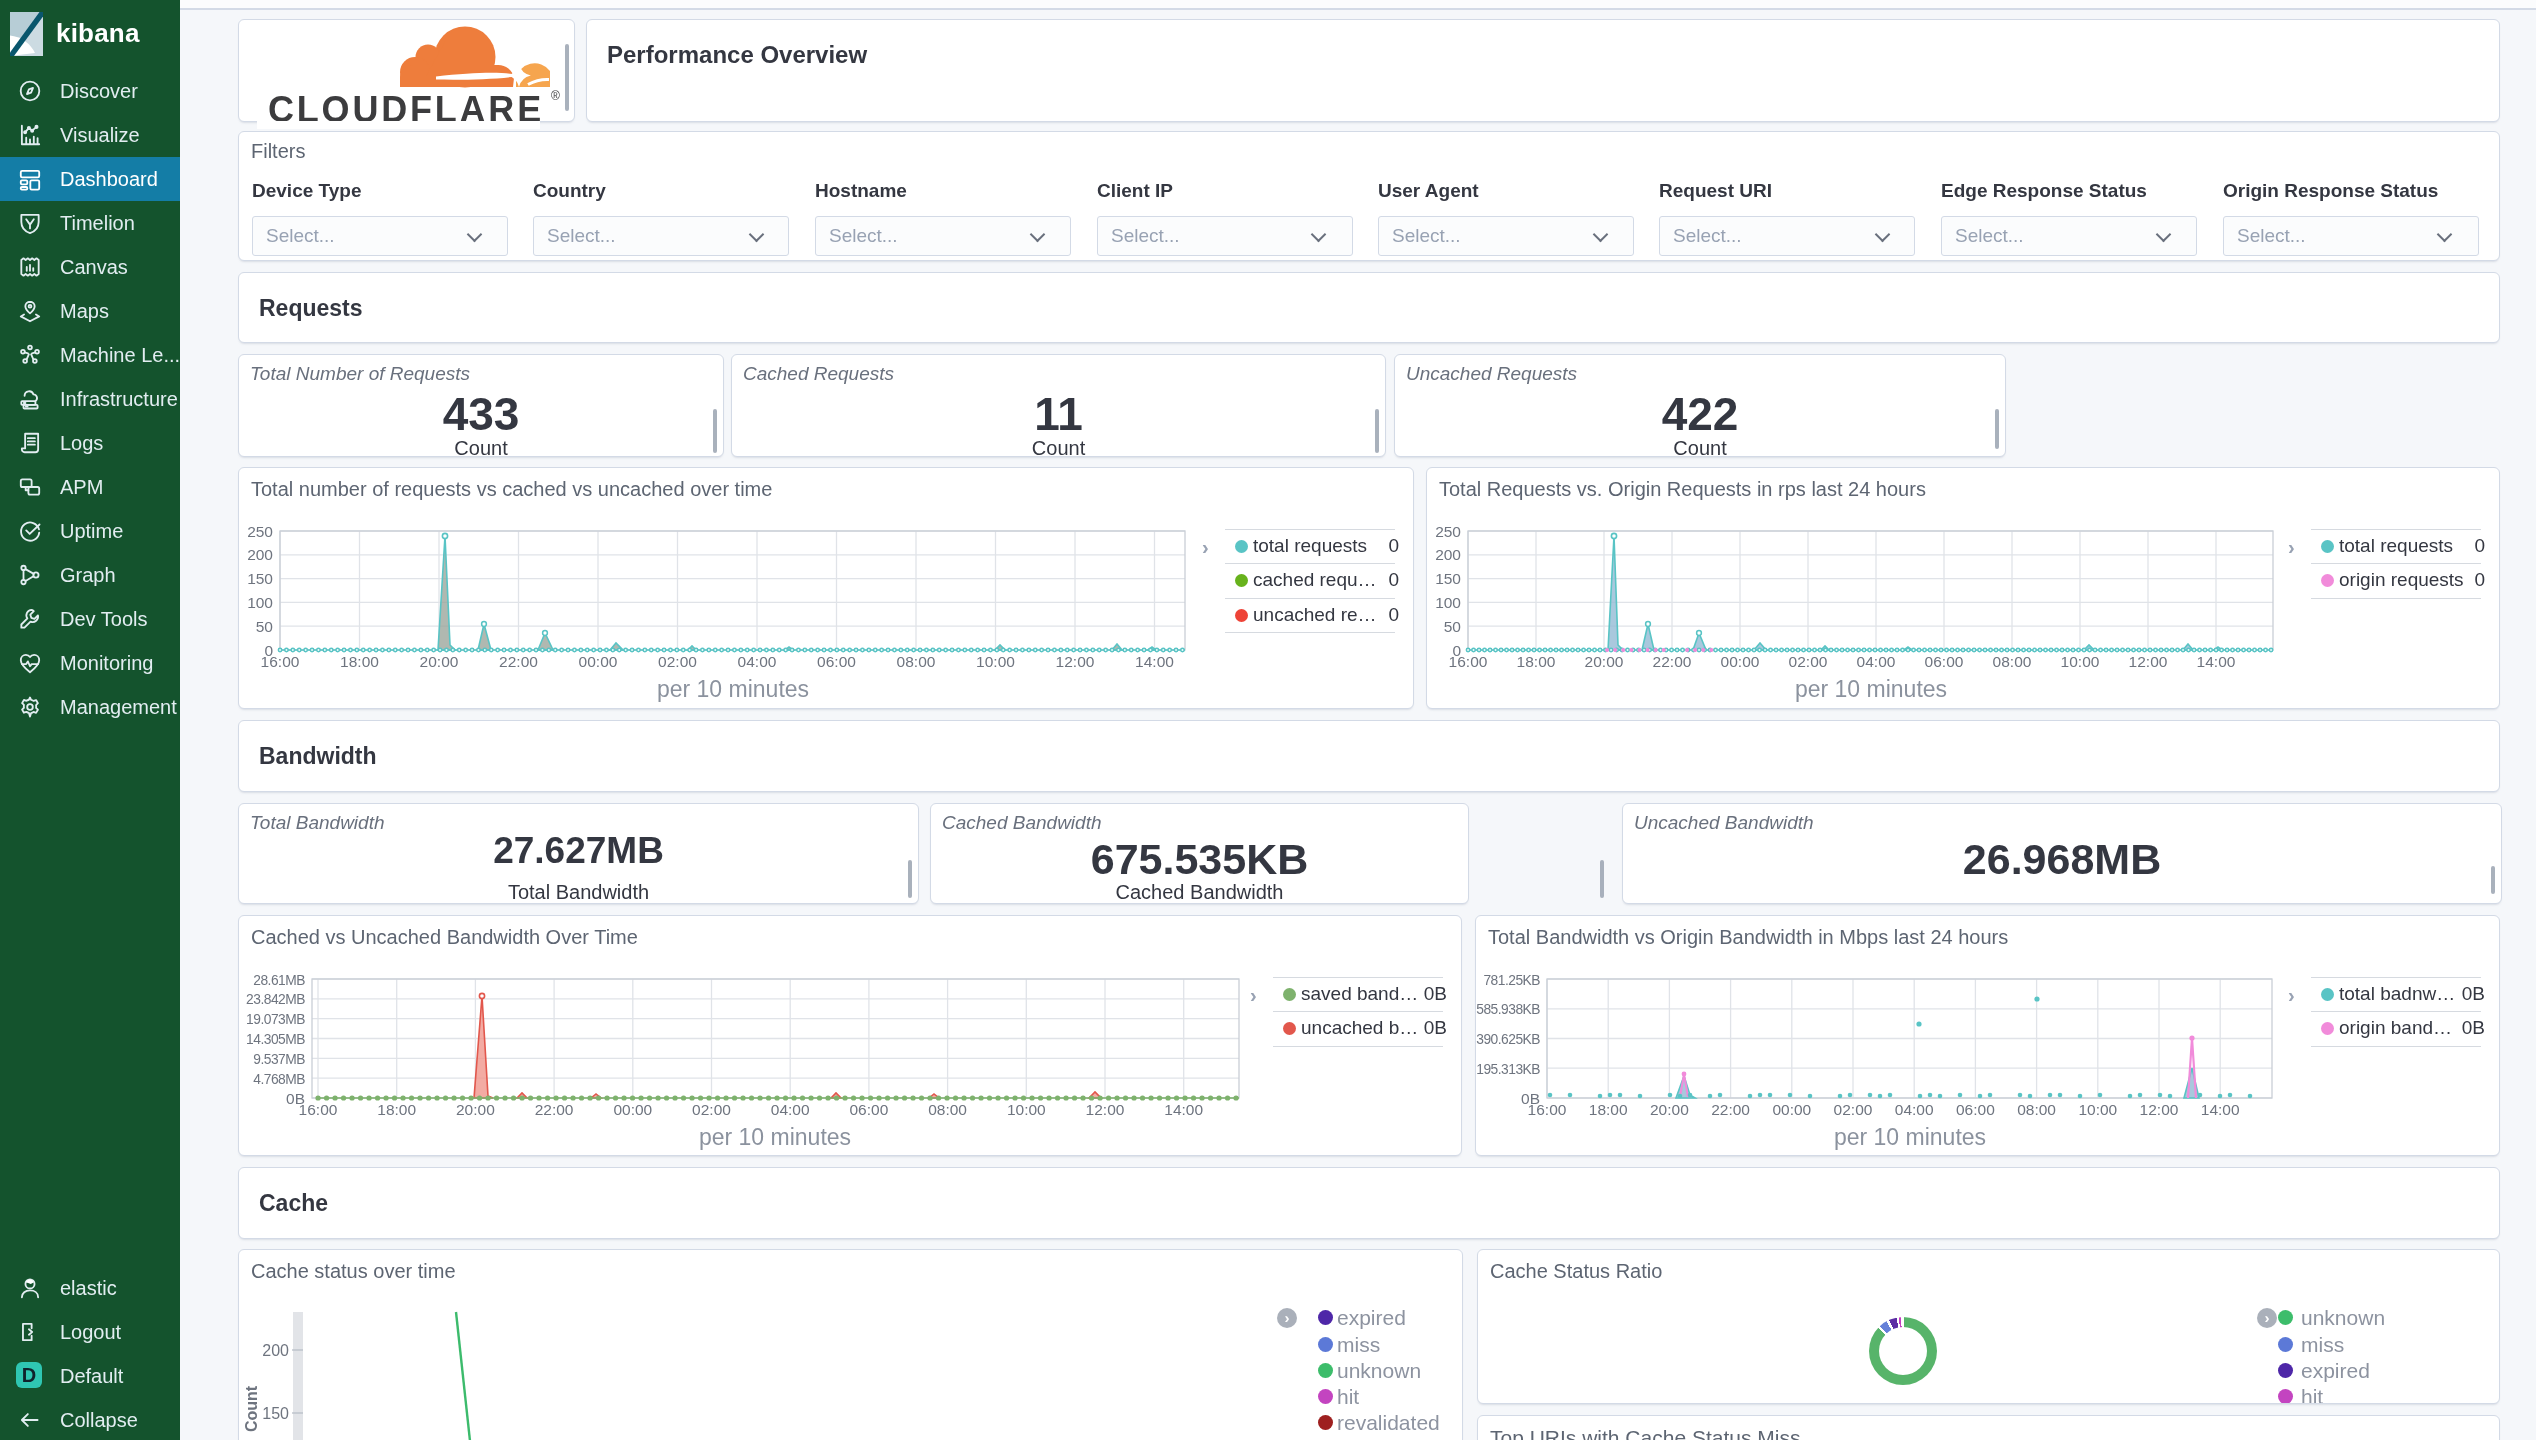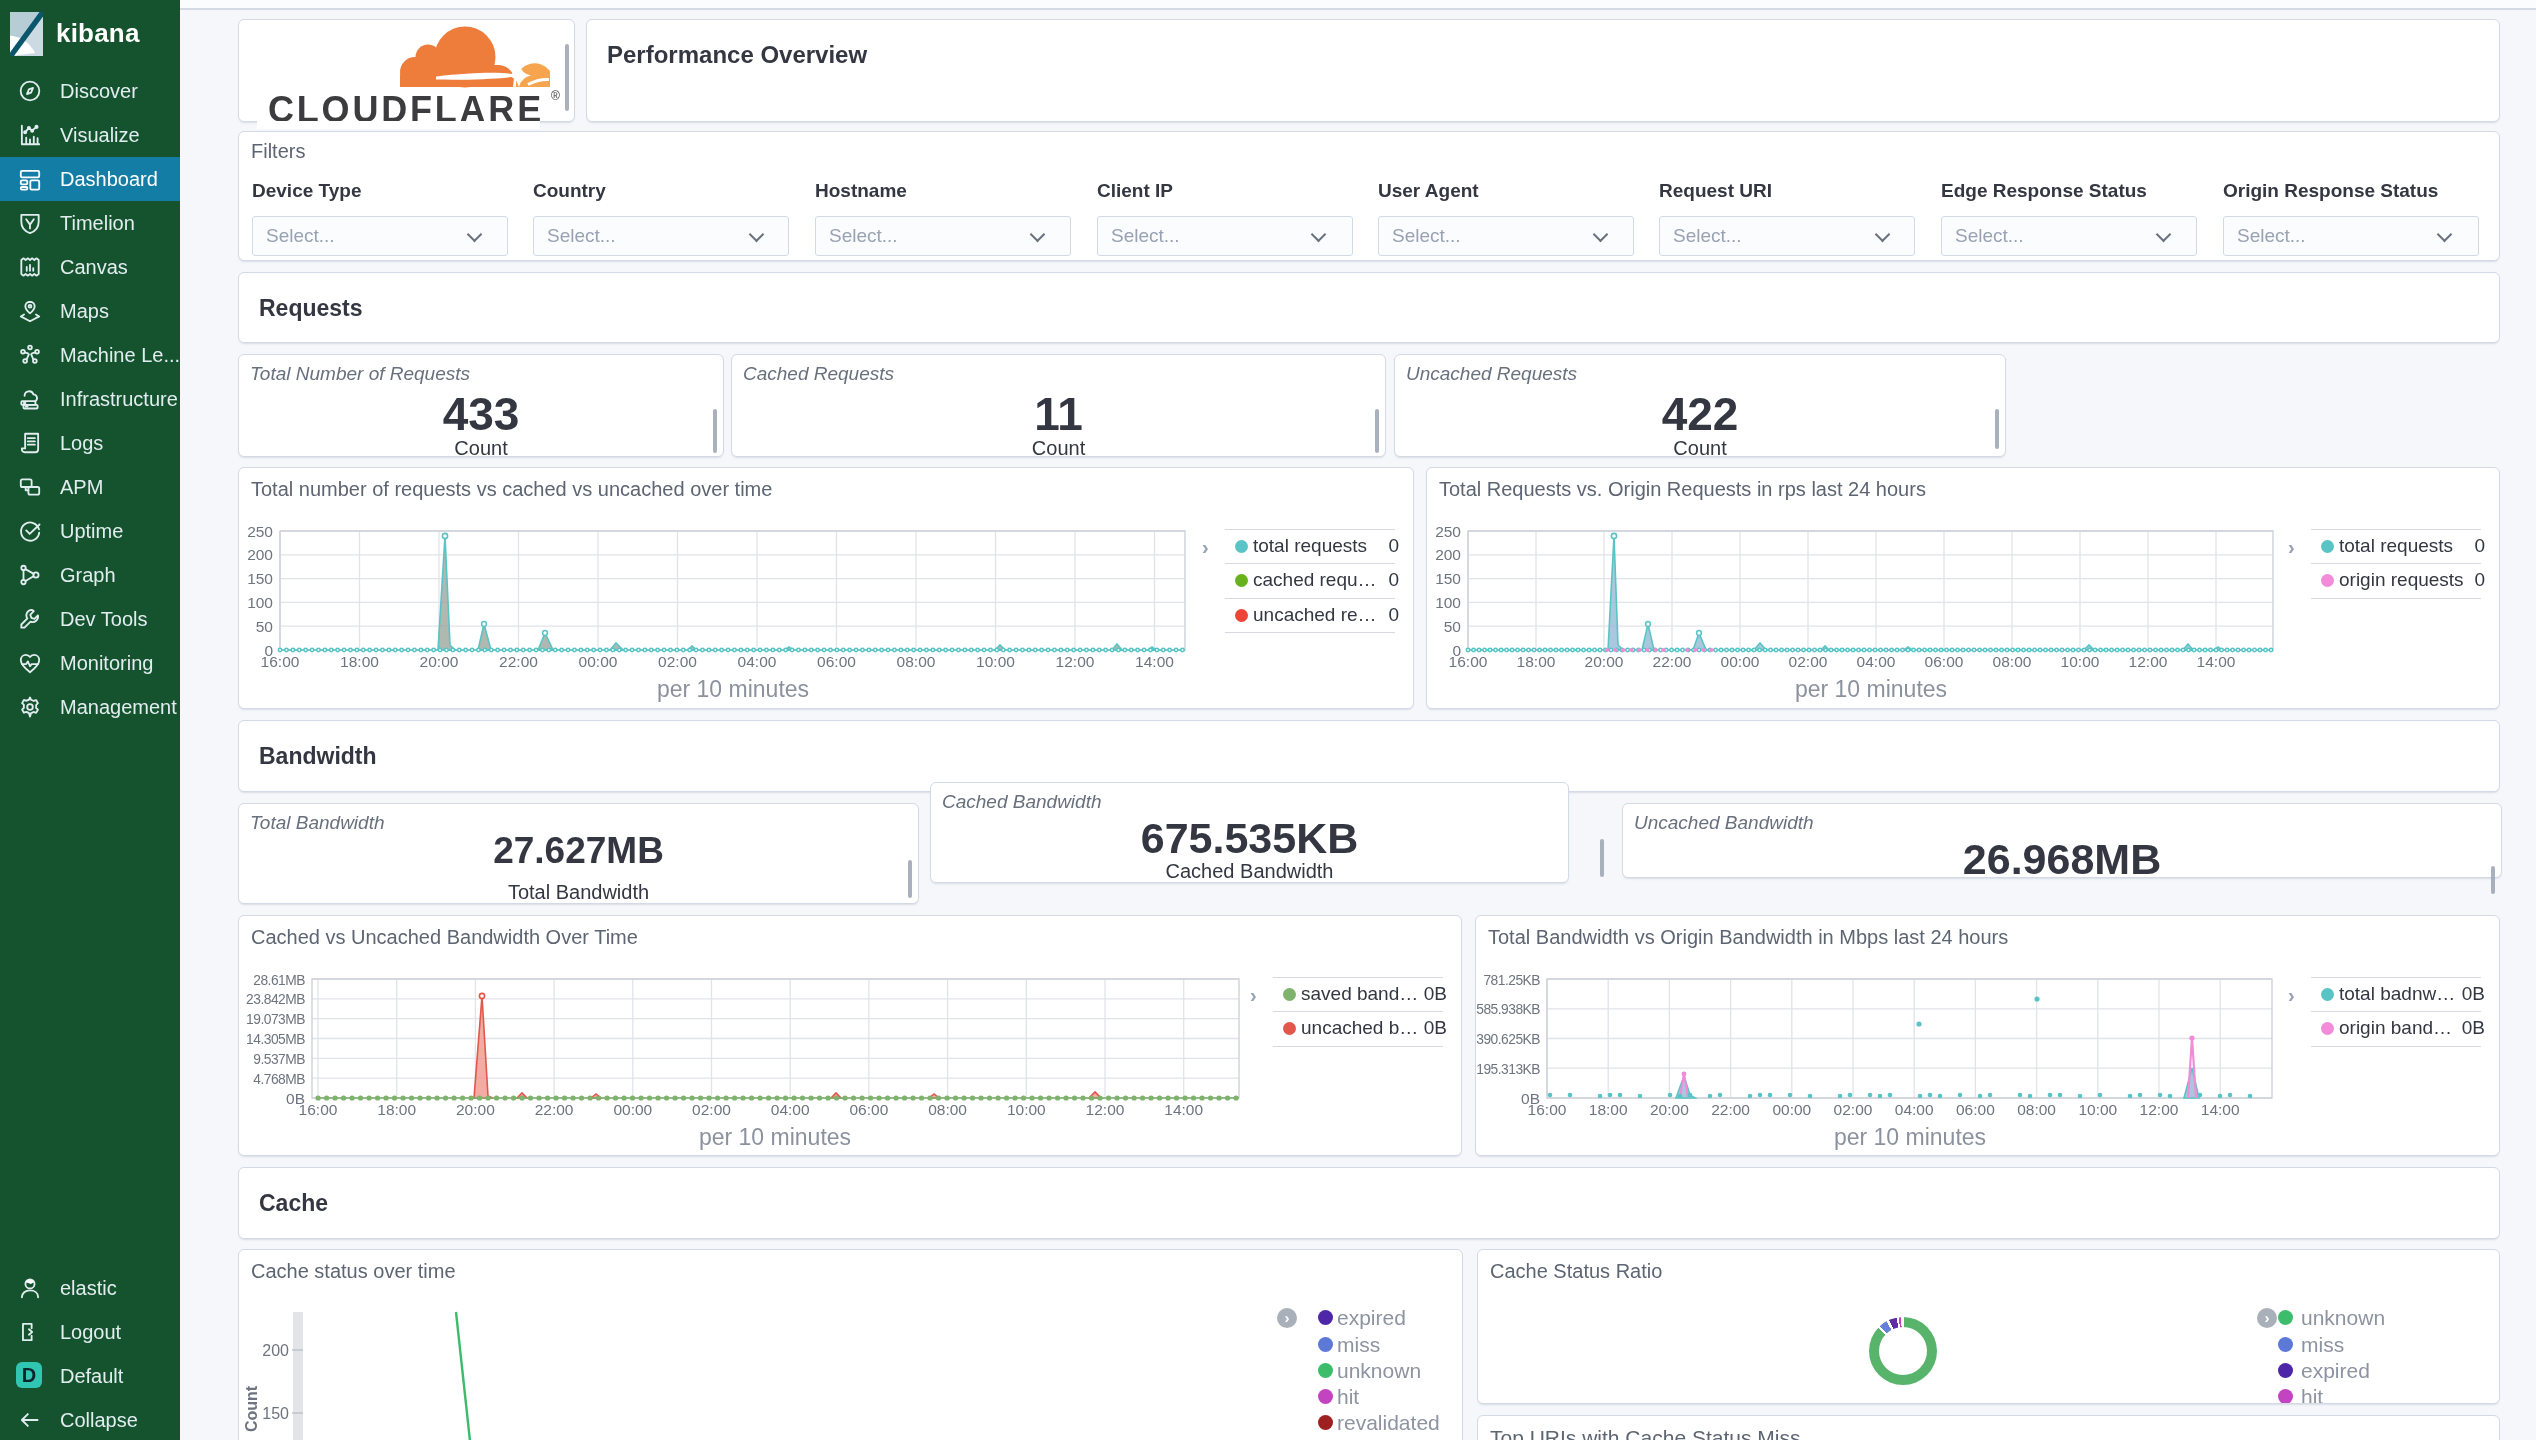--- a/index.html
+++ b/index.html
@@ -300,27 +300,27 @@
     <div class="mnum" style="top:36px;font-size:46px">422</div>
     <div class="mlab" style="top:82px">Count</div>
     <div class="sbar" style="left:600px;top:54px;height:40px"></div>
   </div>
 <div class="panel" style="left:238px;top:803px;width:681px;height:101px;">
     <div class="mtitle">Total Bandwidth</div>
     <div class="mnum" style="top:28px;font-size:37px">27.627MB</div>
     <div class="mlab" style="top:77px">Total Bandwidth</div>
     <div class="sbar" style="left:669px;top:56px;height:38px"></div>
   </div>
-<div class="panel" style="left:930px;top:782px;width:639px;height:101px;">
+<div class="panel" style="left:930px;top:803px;width:539px;height:101px;">
     <div class="mtitle">Cached Bandwidth</div>
     <div class="mnum" style="top:34px;font-size:43px">675.535KB</div>
     <div class="mlab" style="top:77px">Cached Bandwidth</div>
     <div class="sbar" style="left:669px;top:56px;height:38px"></div>
   </div>
-<div class="panel" style="left:1622px;top:803px;width:880px;height:75px;">
+<div class="panel" style="left:1622px;top:803px;width:880px;height:101px;">
     <div class="mtitle">Uncached Bandwidth</div>
     <div class="mnum" style="top:34px;font-size:43px">26.968MB</div>
     <div class="sbar" style="left:868px;top:62px;height:28px"></div>
   </div>
 <div class="panel" style="left:238px;top:467px;width:1176px;height:242px;">
     <div class="ptitle">Total number of requests vs cached vs uncached over time</div>
     <svg style="position:absolute;left:0;top:0" width="1176" height="242" viewBox="0 0 1176 242">
       <line x1="41" y1="63.0" x2="946" y2="63.0" stroke="#e0e3e8" stroke-width="1.3"></line>
       <text x="34" y="68.5" text-anchor="end" font-size="15.5" fill="#6e747f">250</text>
       <line x1="41" y1="86.8" x2="946" y2="86.8" stroke="#e0e3e8" stroke-width="1.3"></line>

